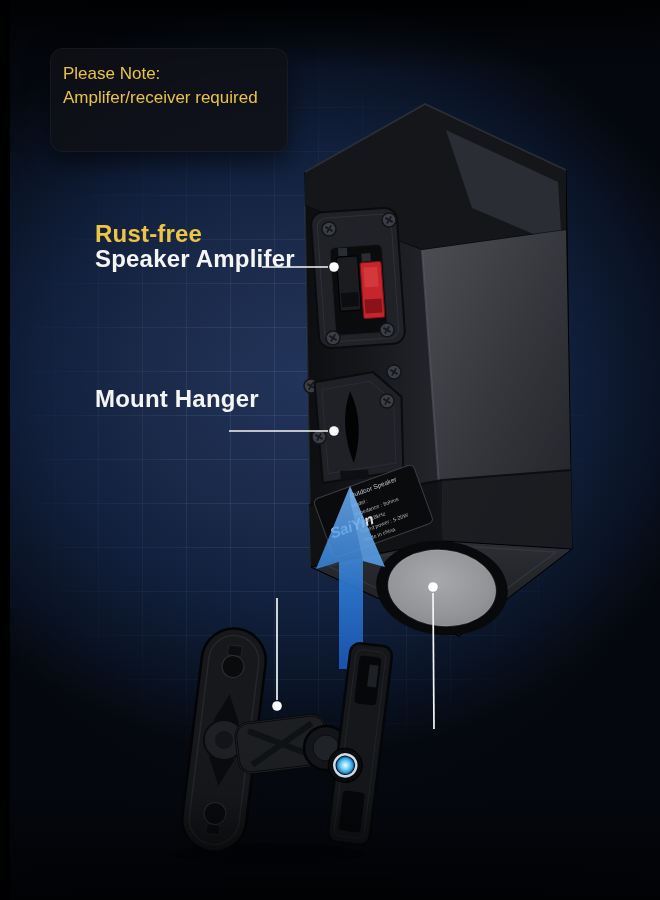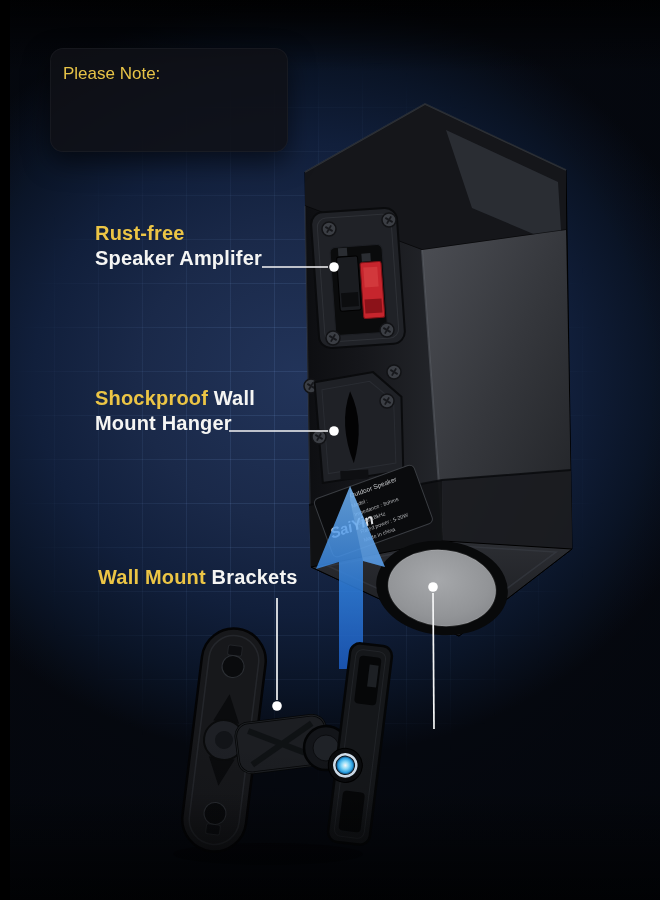--- a/index.html
+++ b/index.html
@@ -15,21 +15,21 @@
     mask-image:radial-gradient(ellipse 58% 52% at 45% 47%, #000 25%, transparent 80%);}
   .bg-vignette{background:
     radial-gradient(ellipse 150% 115% at 45% 44%, rgba(0,0,0,0) 34%, rgba(2,4,8,.5) 66%, rgba(0,0,0,.92) 100%),
     linear-gradient(180deg, rgba(0,0,0,.92) 0%, rgba(0,0,0,0) 8%, rgba(0,0,0,0) 88%, rgba(0,0,0,.88) 100%);}
   svg.art{position:absolute;inset:0;}
 
   .note-box{position:absolute;left:40px;top:48px;width:238px;height:104px;box-sizing:border-box;
     padding:14px 8px 0 13px;border-radius:13px;background:rgba(15,17,22,.85);
     box-shadow:0 10px 26px rgba(0,0,0,.55), inset 0 0 0 1px rgba(255,255,255,.04);
     color:#e7c347;font-size:17px;line-height:24px;font-weight:400;}
-  .callout{position:absolute;font-weight:700;font-size:20px;line-height:25px;color:#f5f5f3;
+  .callout{position:absolute;font-weight:700;font-size:24px;line-height:25px;color:#f5f5f3;
     letter-spacing:.2px;white-space:nowrap;}
   .hl{color:#ecc545;}
   .sfx{margin-left:.28em;}
   #co-terminal{left:85px;top:221px;}
   #co-hanger{left:85px;top:386px;}
   #co-brackets{left:88px;top:565px;}
   #co-radiator{left:418px;top:733px;}
 </style>
 </head>
 <body>
@@ -194,31 +194,26 @@
       <circle cx="324" cy="431" r="4.8"></circle>
       <circle cx="267" cy="706" r="4.8"></circle>
       <circle cx="423" cy="587" r="4.8"></circle>
     </g>
   </svg>
 
   <div class="layer bg-vignette"></div>
 
   <div class="note-box">
     <div>Please Note:</div>
+    <div>Amplifer/receiver required</div>
   </div>
 
   <div id="co-terminal" class="callout">
     <div><span class="hl">Rust-free</span></div>
     <div>Speaker Amplifer</div>
   </div>
 
   <div id="co-hanger" class="callout">
-    <div>
-      <span class="hl">Shockproof</span><span class="sfx">Wall</span>
-    </div>
     <div>Mount Hanger</div>
   </div>
 
-  <div id="co-brackets" class="callout">
-    <span class="hl">Wall Mount</span><span class="sfx">Brackets</span>
-  </div>
 
 </div>
 
 </body></html>

